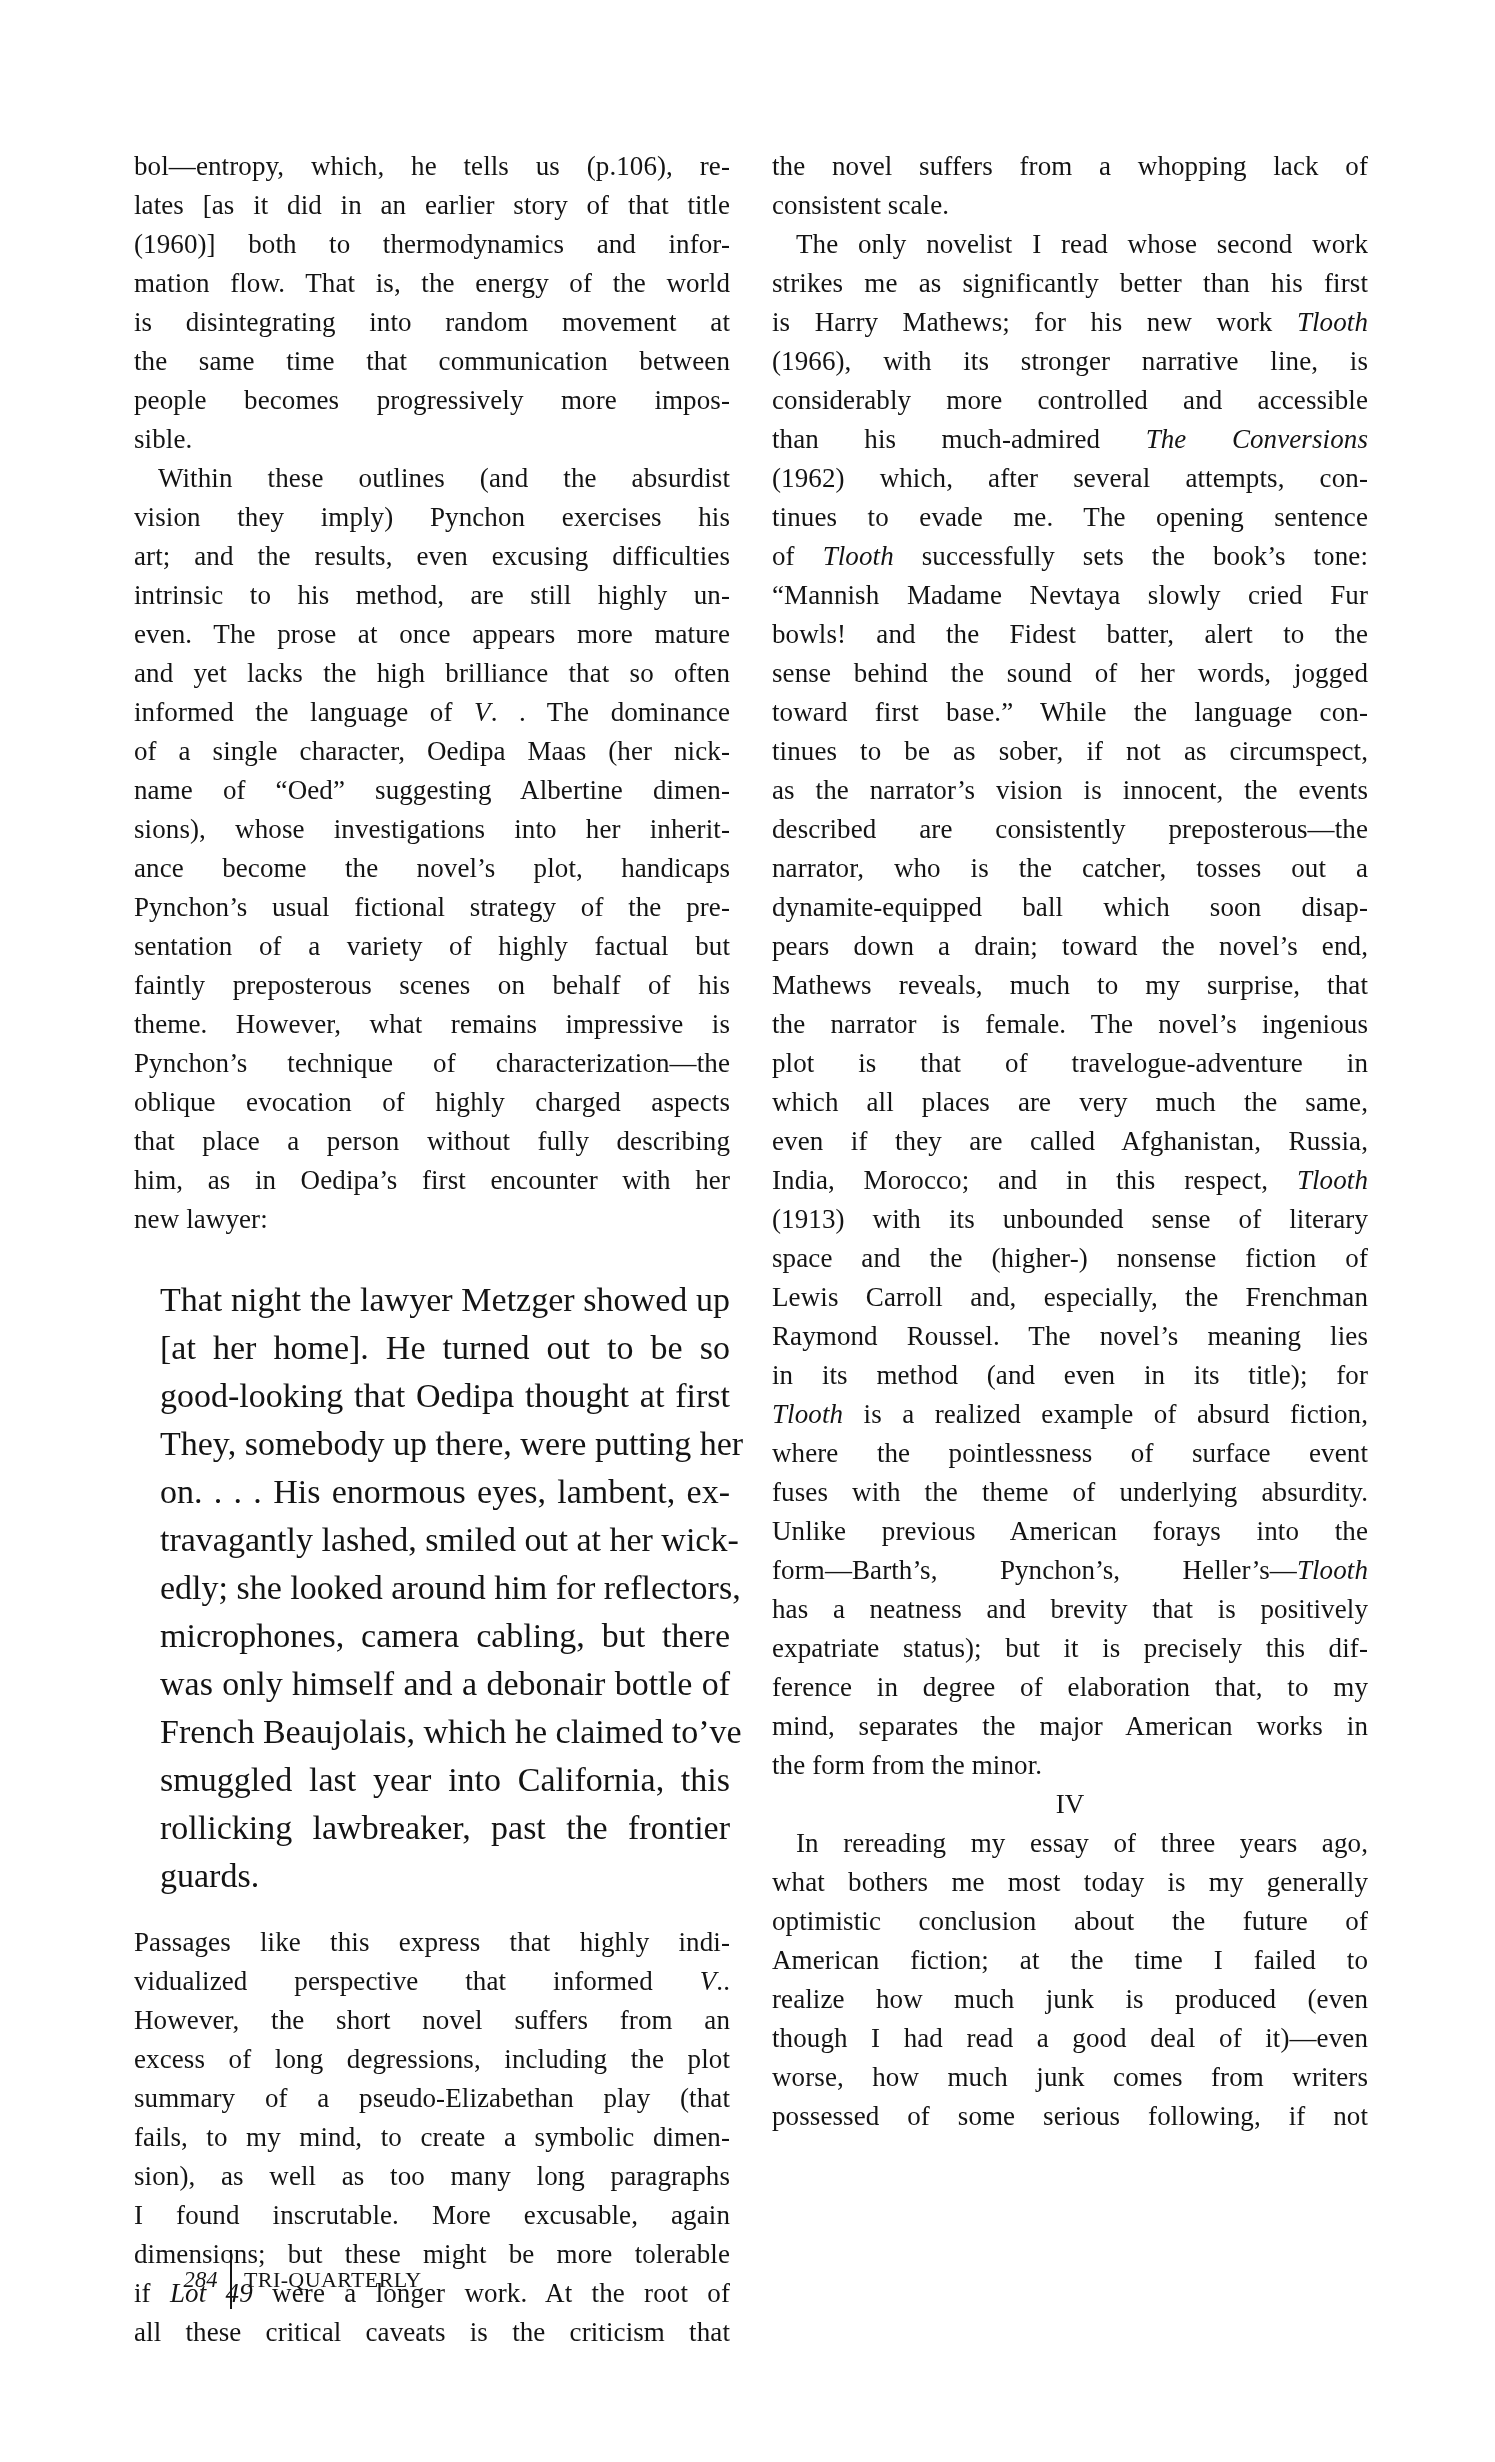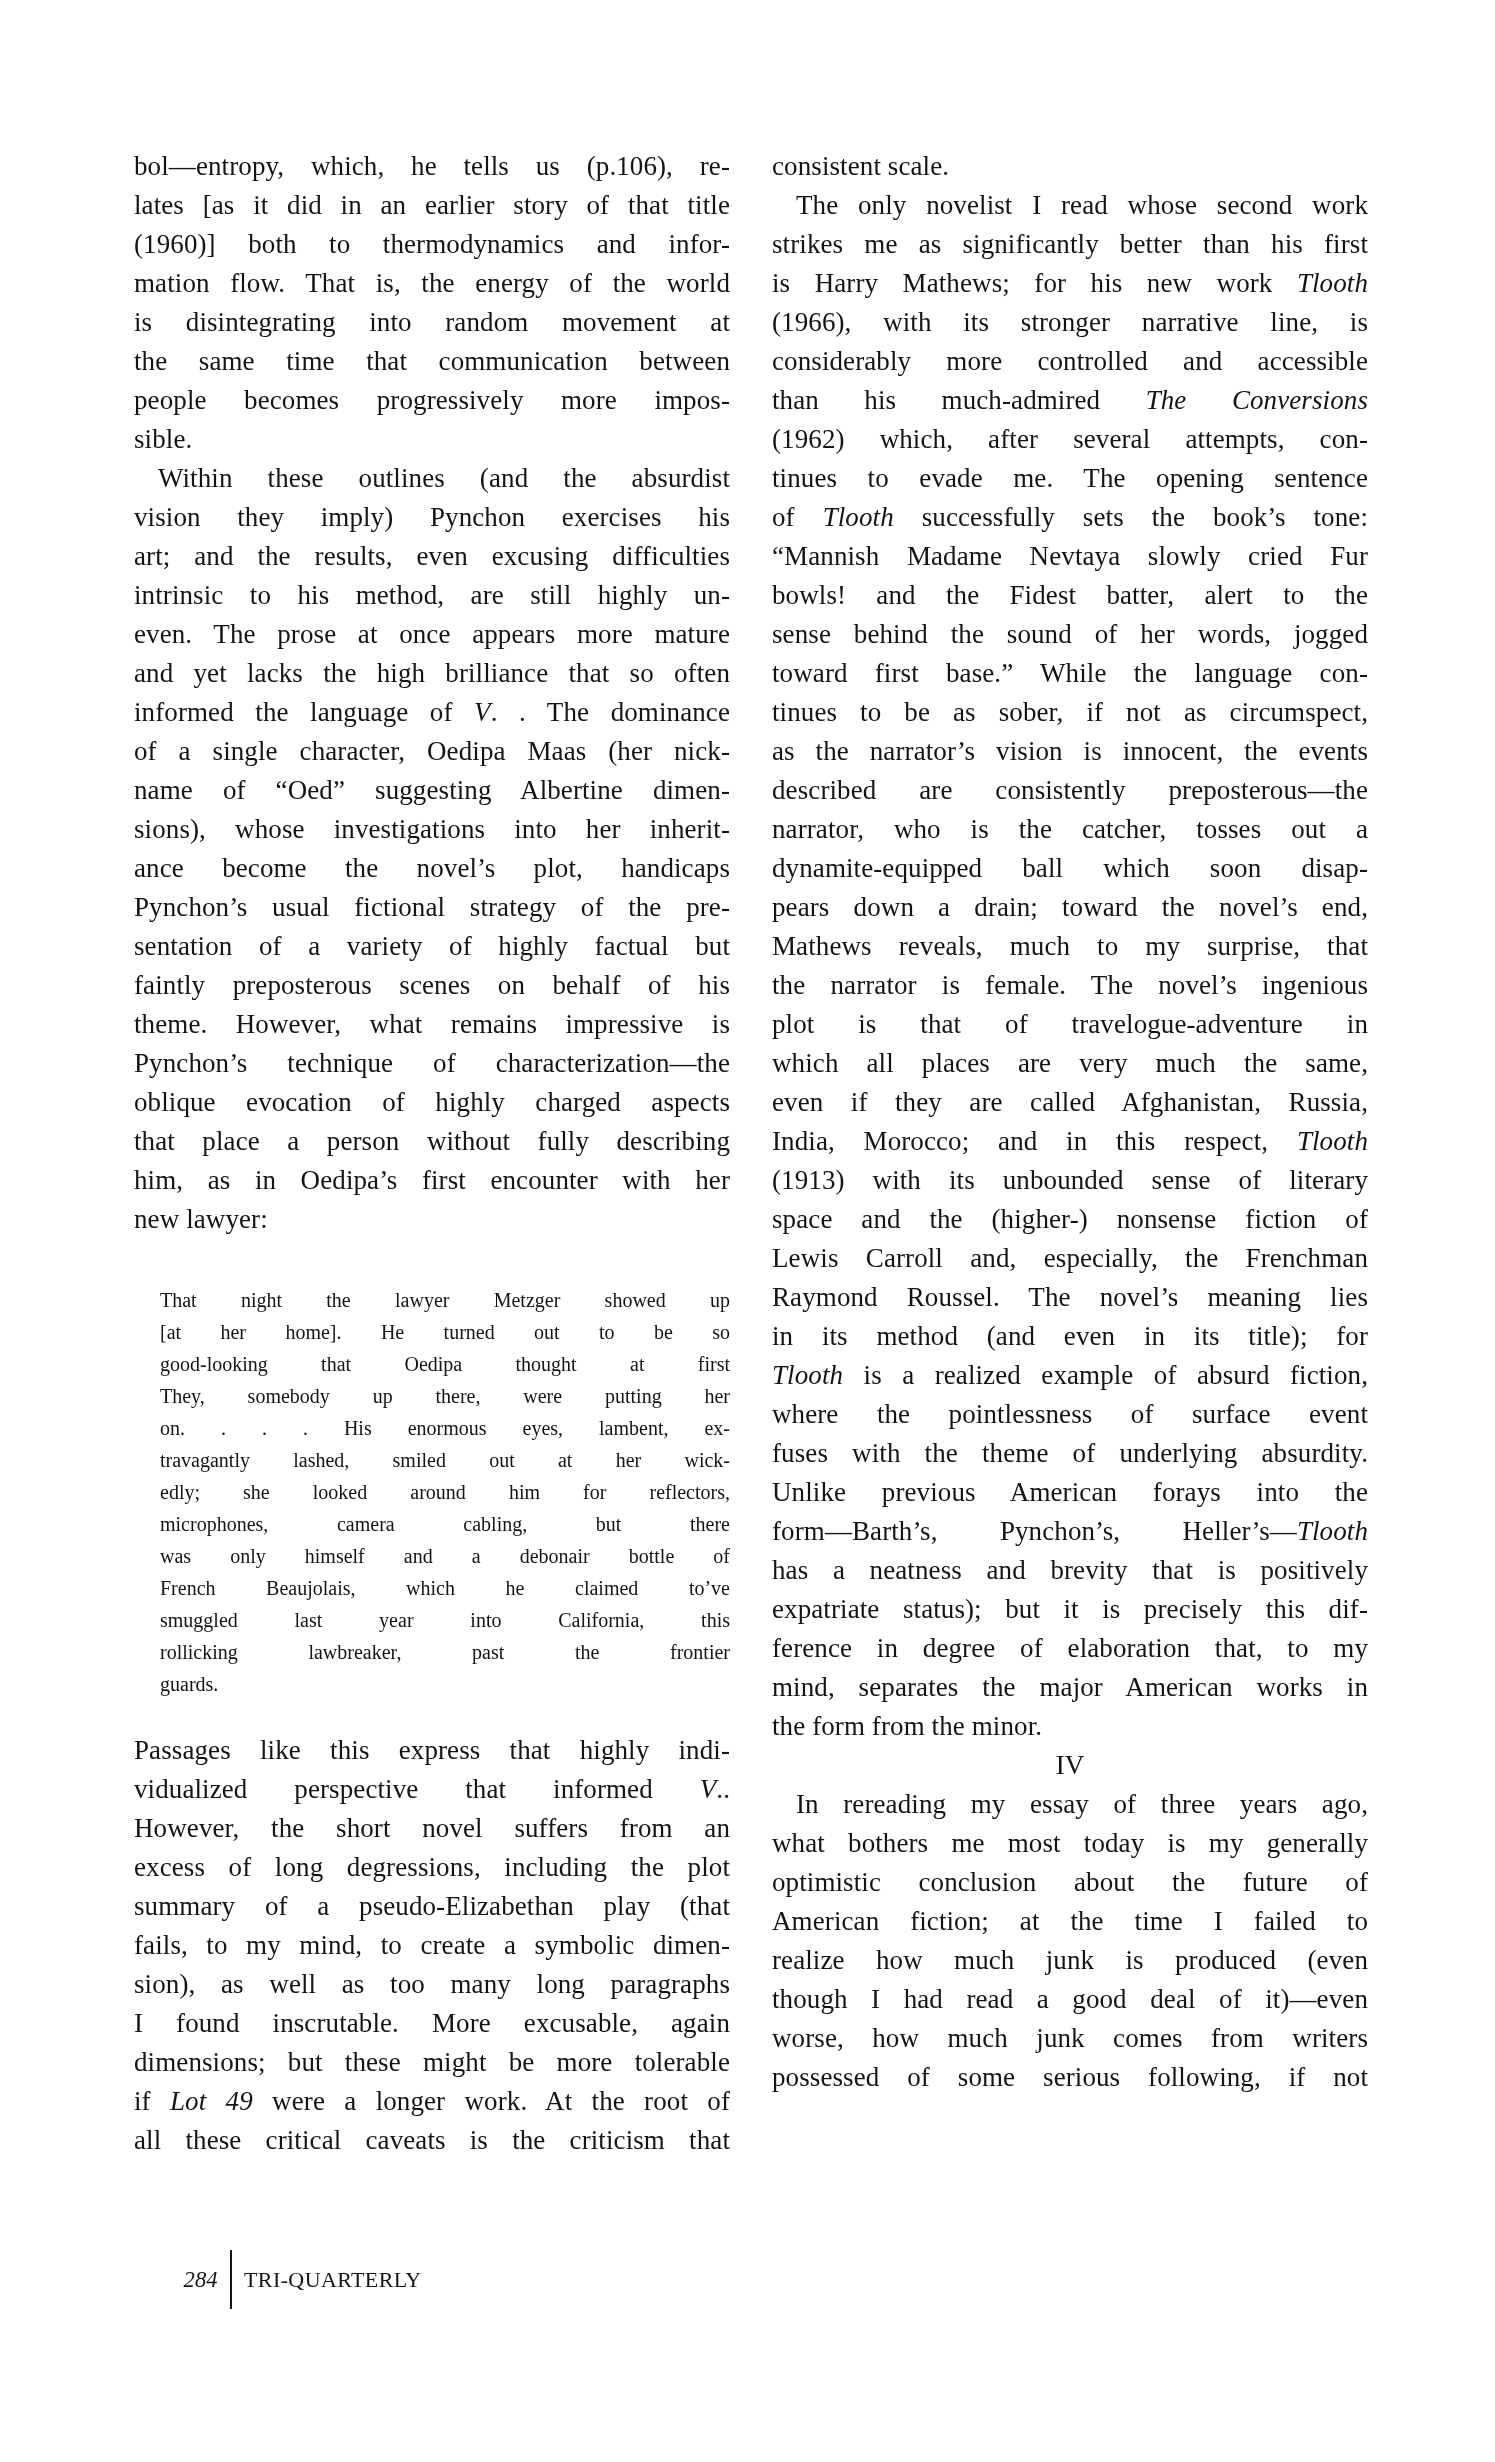--- a/index.html
+++ b/index.html
@@ -8,22 +8,22 @@
   .page { position: absolute; left: 0; top: 0; width: 1490px; height: 2462px; }
   .col { position: absolute; top: 147px; width: 596px; }
   .col.left { left: 134px; }
   .col.right { left: 772px; }
   .line { display: block; height: 39px; line-height: 39px; font-size: 27px;
           white-space: nowrap; text-align: justify; text-align-last: justify;
           letter-spacing: 0.1px; }
   .line.last { text-align-last: left; }
   .line.indent { padding-left: 24px; }
   .quote { margin-top: 45px; margin-bottom: 31px; padding-left: 26px; }
-  .qline { display: block; height: 32px; line-height: 32px; font-size: 20px;
-           white-space: nowrap; text-align: justify; text-align-last: justify; }
+  .qline { display: block; height: 32px; line-height: 32px; font-size: 34px;
+           white-space: nowrap; text-align: justify; text-align-last: justify; margin-top: 16px; }
   .qline.last { text-align-last: left; }
   .heading { display: block; height: 39px; line-height: 39px; font-size: 27px; text-align: center; }
   i { font-style: italic; }
   .footer { position: absolute; left: 182px; top: 2250px; height: 59px; }
   .footer .num { position: absolute; left: 1.6px; top: 17px; font-size: 22.6px; line-height: 26.5px; white-space: nowrap; font-style: italic; }
   .footer .bar { position: absolute; left: 48px; top: 0; width: 2.3px; height: 59px; background: #141414; }
   .footer .journal { position: absolute; left: 62px; top: 17px; font-size: 22px; line-height: 26.5px; white-space: nowrap; letter-spacing: 0.4px; }
 </style>
 </head>
 <body>
@@ -90,20 +90,21 @@
       <span class="line">sion), as well as too many long paragraphs</span>
       <span class="line">I found inscrutable. More excusable, again</span>
       <span class="line">dimensions; but these might be more tolerable</span>
       <span class="line"><span>if </span><i>Lot 49</i><span> were a longer work. At the root of</span></span>
       <span class="line">all these critical caveats is the criticism that</span>
     </div>
   </div>
 
   <div class="col right">
     <div>
+      <span class="line">the novel suffers from a whopping lack of</span>
       <span class="line last">consistent scale.</span>
     </div>
     <div>
       <span class="line indent">The only novelist I read whose second work</span>
       <span class="line">strikes me as significantly better than his first</span>
       <span class="line"><span>is Harry Mathews; for his new work </span><i>Tlooth</i></span>
       <span class="line">(1966), with its stronger narrative line, is</span>
       <span class="line">considerably more controlled and accessible</span>
       <span class="line"><span>than his much-admired </span><i>The Conversions</i></span>
       <span class="line">(1962) which, after several attempts, con-</span>

